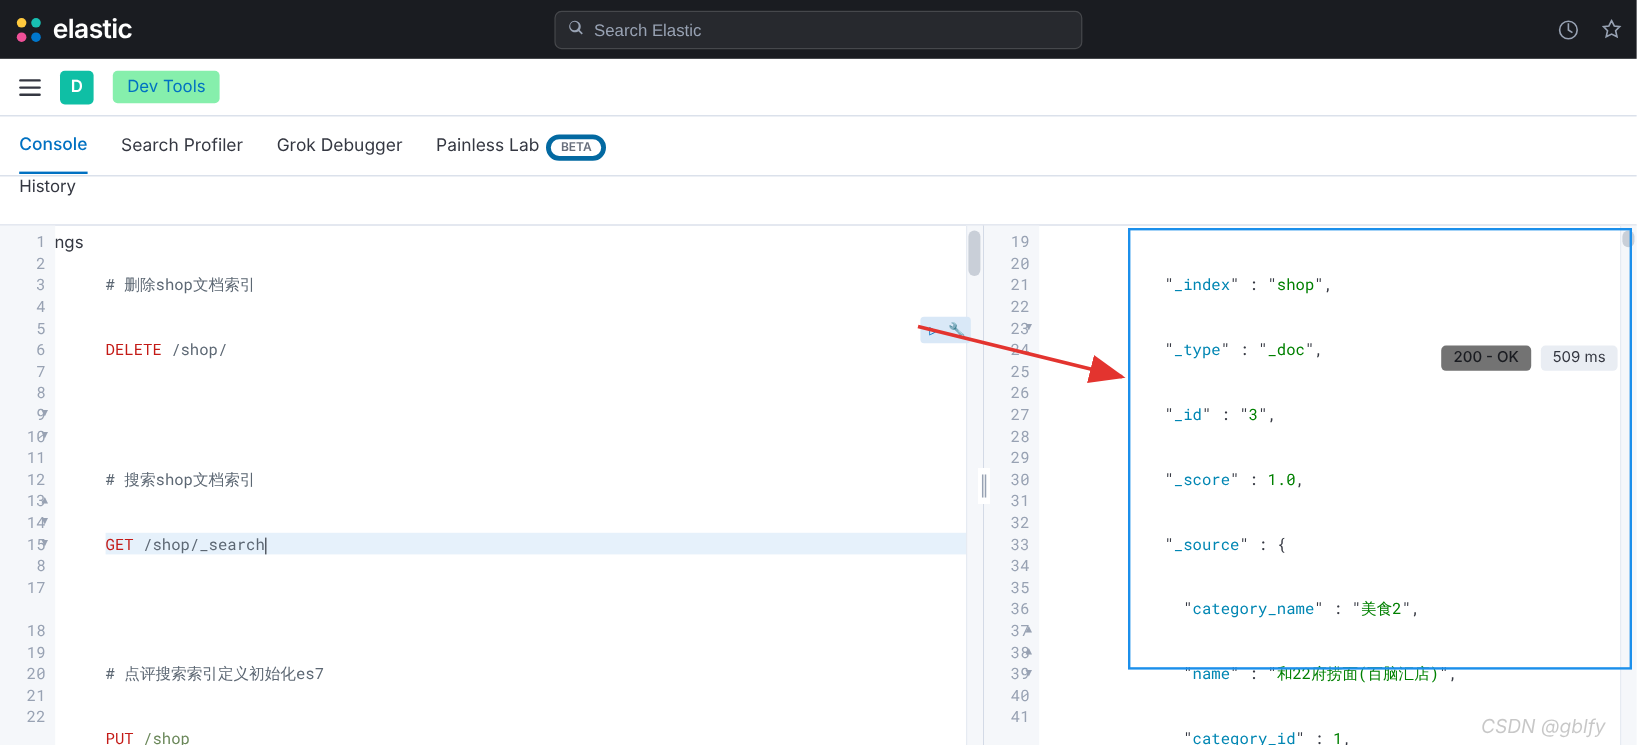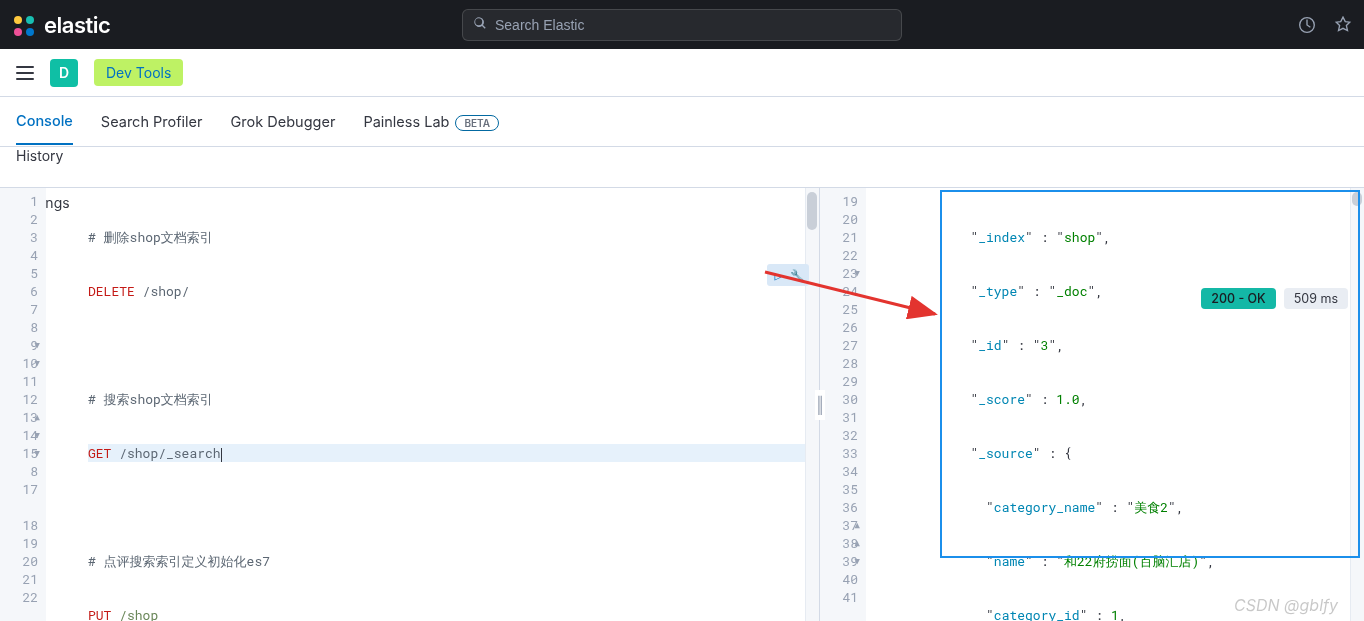--- a/index.html
+++ b/index.html
@@ -1,43 +1,43 @@
 <!DOCTYPE html>
 <html><head>
 <meta charset="utf-8">
 <style>
 * { margin: 0; padding: 0; box-sizing: border-box; }
 body { font-family: Inter, -apple-system, BlinkMacSystemFont, "Segoe UI", Helvetica, Arial, sans-serif; font-size: 14px; color: #343741; overflow: hidden; }
 .topbar { background: #1a1c21; height: 49px; display: flex; align-items: center; padding: 0 12px; position: relative; }
-.logo { display: flex; align-items: flex-end; gap: 8px; }
+.logo { display: flex; align-items: center; gap: 8px; }
 .logo-dots { width: 24px; height: 24px; position: relative; }
 .logo-dots::before { content: ""; position: absolute; width: 8px; height: 8px; border-radius: 50%; background: #ffc93e; top: 2px; left: 2px; }
 .logo-dots::after { content: ""; position: absolute; width: 8px; height: 8px; border-radius: 50%; background: #18bfb2; top: 2px; right: 2px; }
 .logo-dots span:first-child { position: absolute; width: 8px; height: 8px; border-radius: 50%; background: #ef5098; bottom: 2px; left: 2px; }
 .logo-dots span:last-child { position: absolute; width: 8px; height: 8px; border-radius: 50%; background: #0077cc; bottom: 2px; right: 2px; }
 .logo-text { color: #fff; font-size: 22px; font-weight: 600; letter-spacing: -.5px; }
 .search-box { position: absolute; left: 50%; transform: translateX(-50%); width: 440px; height: 32px; background: rgba(255,255,255,.06); border: 1px solid rgba(255,255,255,.15); border-radius: 6px; display: flex; align-items: center; padding: 0 10px; gap: 8px; }
 .search-icon svg { width: 14px; height: 14px; fill: #98a2b3; }
 .search-input { background: none; border: none; color: #98a2b3; font-size: 14px; flex: 1; outline: none; }
 .search-input::placeholder { color: #98a2b3; }
 .topbar-right { margin-left: auto; display: flex; gap: 18px; }
 .topbar-icon { width: 18px; height: 18px; color: #98a2b3; cursor: pointer; }
 .subhead { height: 48px; display: flex; align-items: center; padding: 0 16px; gap: 16px; border-bottom: 1px solid #d3dae6; }
 .hamburger { width: 18px; height: 14px; display: flex; flex-direction: column; justify-content: space-between; cursor: pointer; }
 .hamburger span { height: 2px; background: #343741; border-radius: 1px; }
 .dbadge { width: 28px; height: 28px; background: #0fbfa5; border-radius: 4px; color: #fff; display: flex; align-items: center; justify-content: center; font-weight: 600; font-size: 14px; }
-.pill { background: #bef264; color: #0071c2; border-radius: 4px; padding: 5px 12px; font-size: 14px; cursor: pointer; }
+.pill { background: #86efac; color: #0071c2; border-radius: 4px; padding: 5px 12px; font-size: 14px; cursor: pointer; }
 .tabs { display: flex; align-items: center; gap: 28px; padding: 0 16px; height: 50px; border-bottom: 1px solid #d3dae6; }
 .tab { color: #343741; cursor: pointer; padding: 14px 0; font-size: 14.5px; }
 .tab.active { color: #0071c2; border-bottom: 2px solid #0071c2; font-weight: 500; }
-.beta-pill { border: 1px solid #0369a1; border-radius: 12px; padding: 1px 8px; font-size: 10px; color: #69707d; font-weight: 600; margin-left: 6px; }
+.beta-pill { border: 4px solid #0369a1; border-radius: 12px; padding: 1px 8px; font-size: 10px; color: #69707d; font-weight: 600; margin-left: 6px; }
 .toolbar { height: 40px; display: flex; align-items: flex-start; padding: 0 16px; gap: 30px; flex-direction: column; }
 .toolbar .tl { color: #343741; cursor: pointer; }
 .toolbar-right { margin-left: auto; display: flex; gap: 8px; }
-.badge-ok { background: #14b8a6; color: #1a1c21; padding: 3px 10px; border-radius: 4px; font-size: 12.5px; font-weight: 500; }
+.badge-ok { background: #737373; color: #1a1c21; padding: 3px 10px; border-radius: 4px; font-size: 12.5px; font-weight: 500; }
 .badge-gray { background: #e9edf3; color: #343741; padding: 3px 10px; border-radius: 4px; font-size: 12.5px; }
 .workspace { display: flex; height: calc(621px - 49px - 48px - 50px - 40px); border-top: 1px solid #d3dae6; position: relative; }
 .pane { display: flex; font-family: "Roboto Mono", Consolas, Menaco, monospace; font-size: 13px; line-height: 18px; }
 .pane-left { flex: 0 0 820px; border-right: 1px solid #d3dae6; position: relative; min-width:0;}
 .pane-right { flex: 1; position: relative; min-width:0;}
 .gutter { background: #f5f7fa; color: #98a2b3; text-align: right; padding: 4px 8px 4px 4px; user-select: none; min-width: 46px; }
 .gut-line { height: 18px; position: relative; }
 .fold { position: absolute; right: -2px; font-size: 9px; color: #98a2b3; }
 .code { padding: 4px 8px; white-space: pre; color: #343741; flex: 1; min-width: 0; overflow: hidden; position:relative;margin-left:34px; }
 .code-line { height: 18px; }

